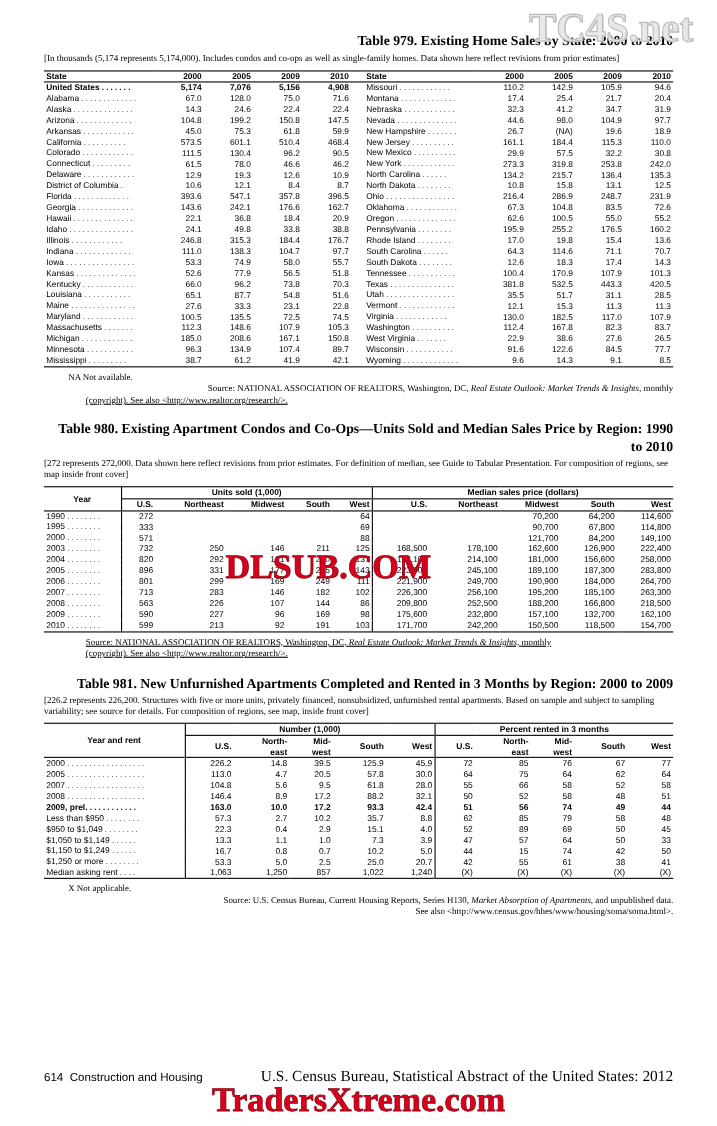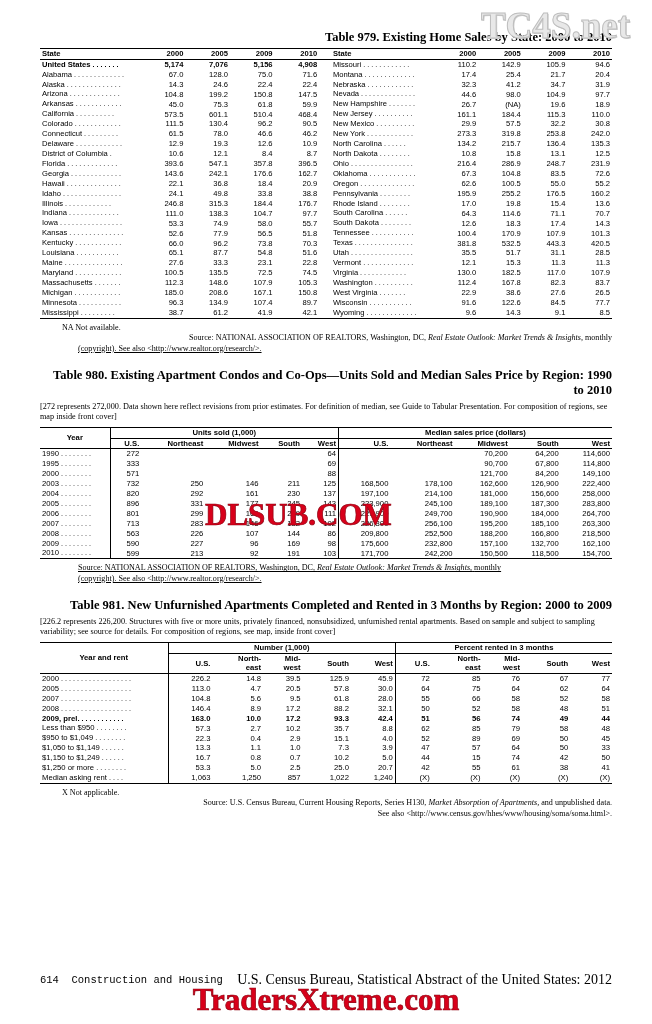--- a/index.html
+++ b/index.html
@@ -113,21 +113,21 @@
   #t981 { margin-top: 2px; }
   #t981 th, #t981 td { font-size: 7.7px; }
   #t981 .vline { border-left: 0.8px solid #000; }
 
   .sec { margin-top: 14px; }
 
   .pagefoot {
     position: absolute;
     left: 40px;
     bottom: 38px;
-    font-family: Liberation Mono, monospace;
+    font-family: Liberation Sans, sans-serif;
     font-size: 10.5px;
   }
   .pagefoot .pnum { font-weight: normal; }
   .pagefoot-right {
     position: absolute;
     right: 40px;
     bottom: 36px;
     font-family: "Liberation Serif", serif;
     font-size: 14px;
   }
@@ -138,20 +138,21 @@
 <body>
 
 <div class="page">
 
   <div class="wm-tc4s">TC4S.net</div>
   <div class="wm-dlsub">DLSUB.COM</div>
   <div class="wm-traders">TradersXtreme.com</div>
 
   <div style="height:30px"></div>
   <div class="tbl-title">Table 979. Existing Home Sales by State: 2000 to 2010</div>
+  <div class="headnote">[In thousands (5,174 represents 5,174,000). Includes condos and co-ops as well as single-family homes. Data shown here reflect revisions from prior estimates]</div>
 
   <table class="data" id="t979">
     <thead>
       <tr class="rule-top thin-bot">
         <th class="lbl state">State</th>
         <th class="num yr">2000</th>
         <th class="num yr">2005</th>
         <th class="num yr">2009</th>
         <th class="num yr">2010</th>
         <th class="gap"></th>

